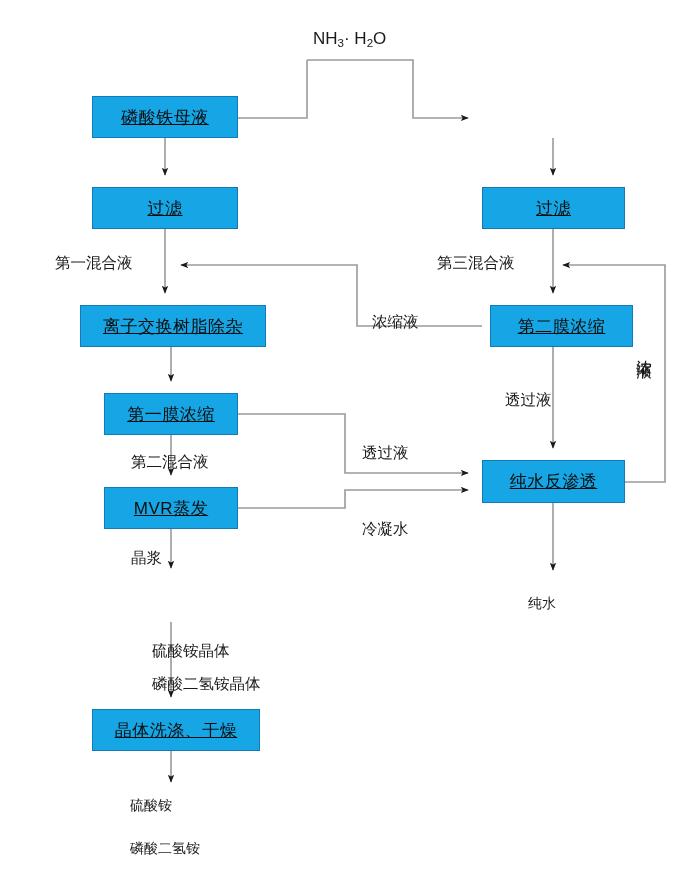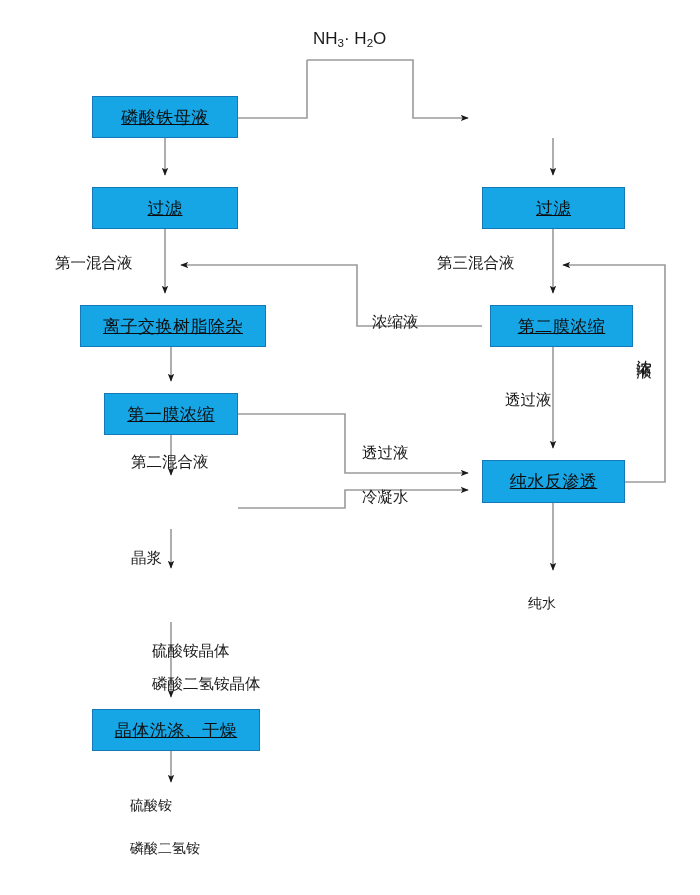--- a/index.html
+++ b/index.html
@@ -131,39 +131,40 @@
   <div class="node-box" style="left:92px; top:187px; width:146px; height:42px;">过滤</div>
 
   <div class="node-box" style="left:482px; top:187px; width:143px; height:42px;">过滤</div>
 
   <div class="node-box" style="left:80px; top:305px; width:186px; height:42px;">离子交换树脂除杂</div>
 
   <div class="node-box" style="left:482px; top:305px; width:143px; height:42px;margin-left:8px;">第二膜浓缩</div>
 
   <div class="node-box" style="left:104px; top:393px; width:134px; height:42px;">第一膜浓缩</div>
 
+  <div class="node-box" style="left:104px; top:487px; width:134px; height:42px;">MVR蒸发</div>
 
   <div class="node-box" style="left:482px; top:460px; width:143px; height:43px;">纯水反渗透</div>
 
 
   <div class="node-box" style="left:92px; top:709px; width:168px; height:42px;">晶体洗涤、干燥</div>
 
   <div class="edge-label" style="left:55px; top:253px;">第一混合液</div>
 
   <div class="edge-label" style="left:437px; top:253px;">第三混合液</div>
 
   <div class="edge-label" style="left:372px; top:312px;">浓缩液</div>
 
   <div class="edge-label" style="left:505px; top:390px;">透过液</div>
 
   <div class="edge-label" style="left:362px; top:443px;">透过液</div>
 
   <div class="edge-label" style="left:131px; top:452px;">第二混合液</div>
 
-  <div class="edge-label" style="left:362px; top:487px;">冷凝水</div>
+  <div class="edge-label" style="left:362px; top:519px;">冷凝水</div>
 
   <div class="edge-label vertical" style="left:633px; top:348px;">浓缩液</div>
 
   <div class="edge-label" style="left:131px; top:548px;">晶浆</div>
 
   <div class="edge-label" style="left:152px; top:641px;">硫酸铵晶体</div>
 
   <div class="edge-label" style="left:152px; top:674px;">磷酸二氢铵晶体</div>
 
   <div class="terminal-label" style="left:528px; top:595px;">纯水</div>

